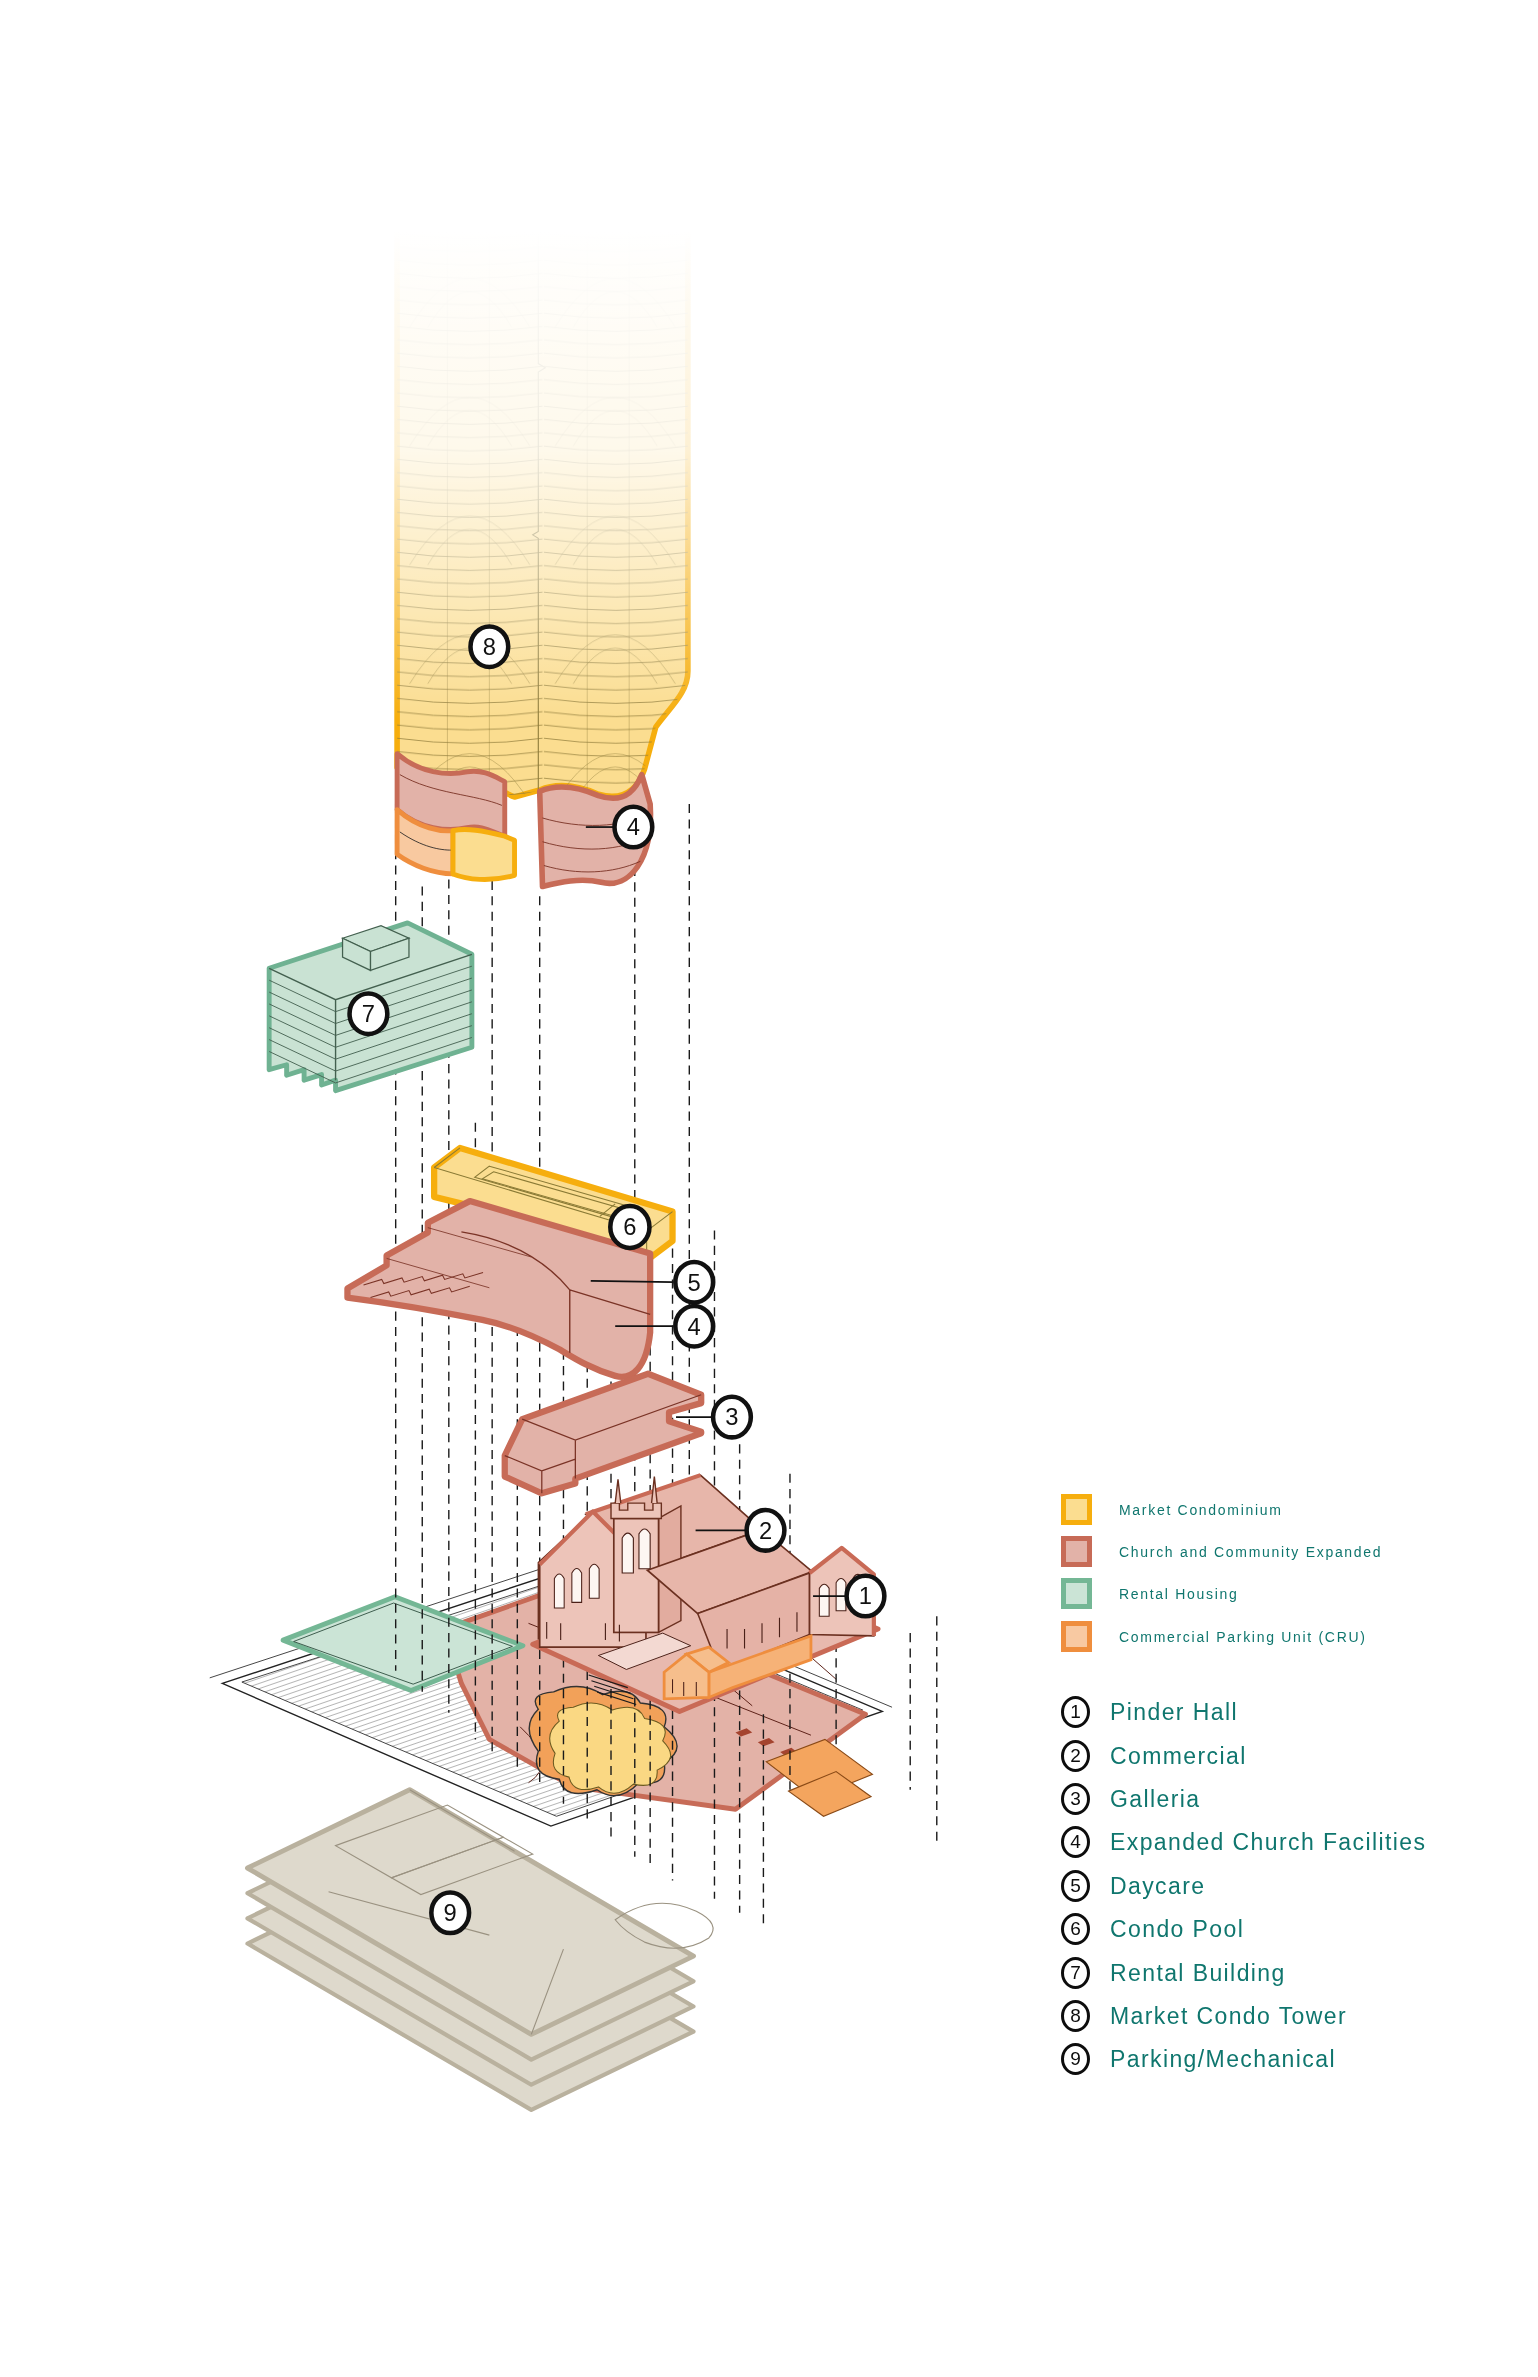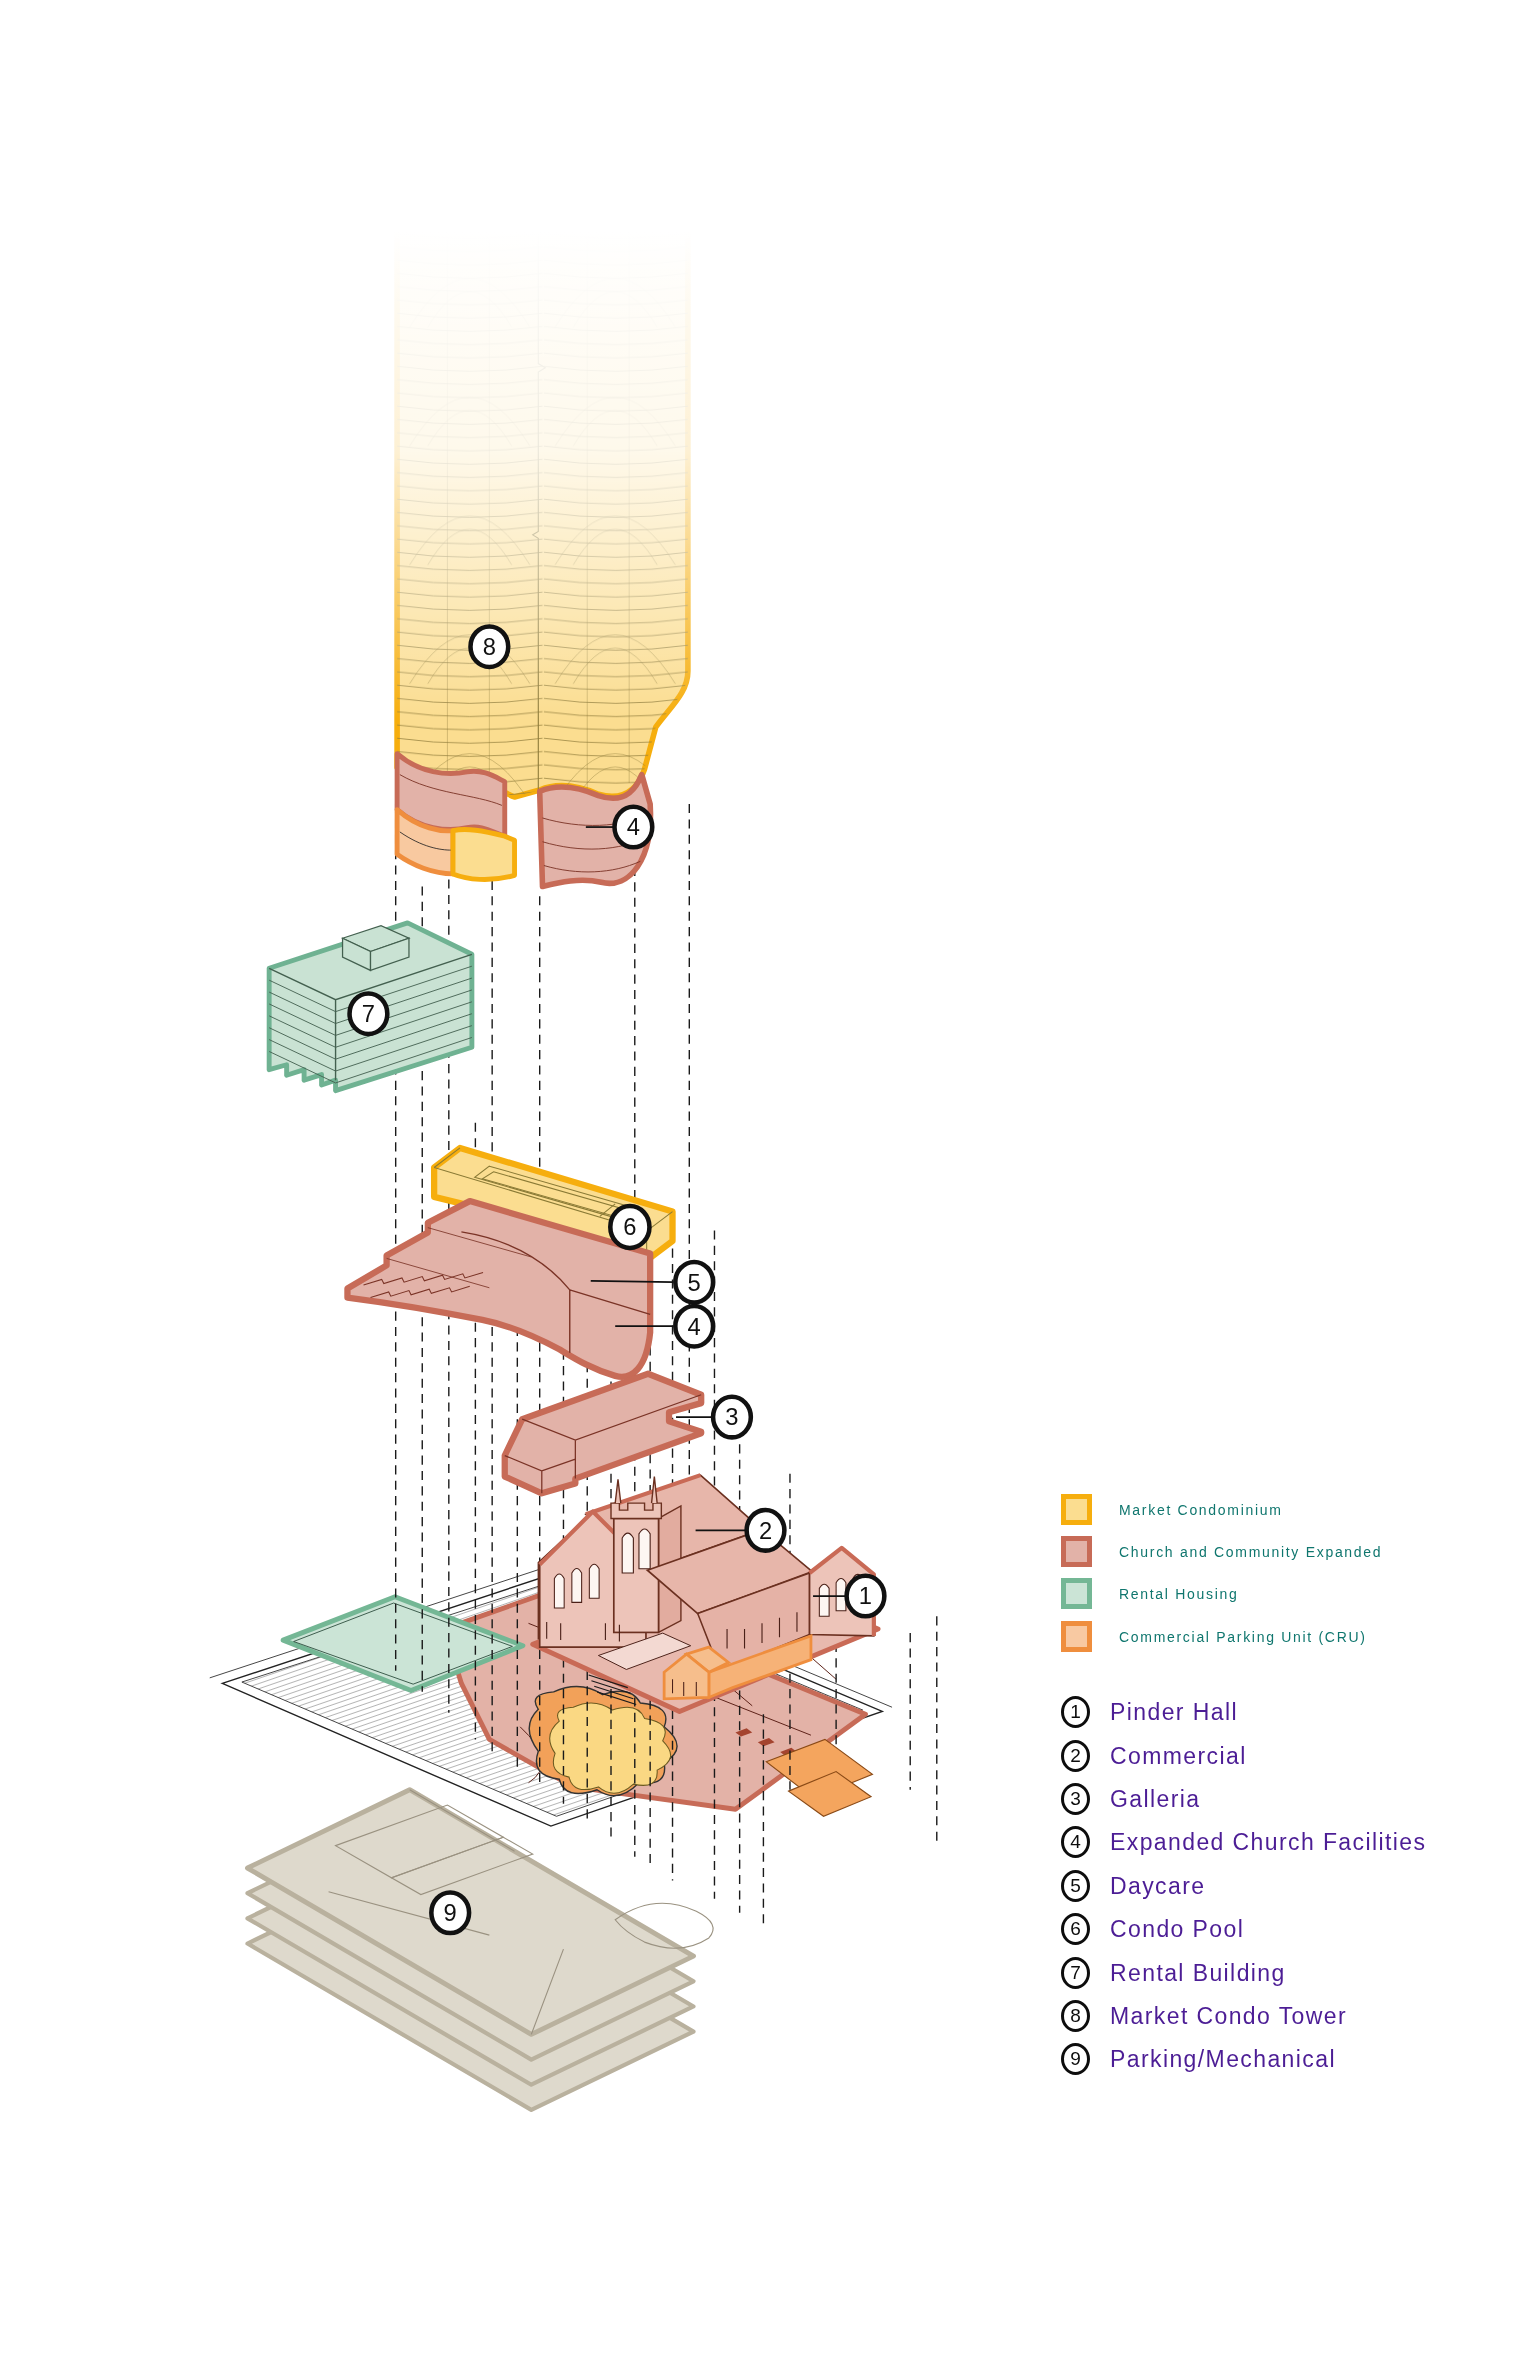--- a/index.html
+++ b/index.html
@@ -8,21 +8,21 @@
   #art{position:absolute;left:0;top:0;}
   .legend-row{position:absolute;height:31px;}
   .swatch{position:absolute;left:0;top:0;width:31px;height:31px;box-sizing:border-box;border:5.6px solid #000;}
   .legend-label{position:absolute;left:50px;top:0;height:31px;line-height:33px;
         font-size:14px;letter-spacing:1.7px;color:#0f766e;white-space:nowrap;margin-left:8px;}
   .key-row{position:absolute;height:34px;}
   .key-circle{position:absolute;left:0;top:0;width:23px;height:26px;box-sizing:content-box;
         border:3.5px solid #0d0d0d;border-radius:50%;background:#fff;
         text-align:center;line-height:26px;font-size:19px;color:#0d0d0d;}
   .key-label{position:absolute;left:49px;top:-1.4px;height:34px;line-height:35px;
-        font-size:23px;letter-spacing:1.4px;color:#4c1d95;white-space:nowrap;}
+        font-size:23px;letter-spacing:1.4px;color:#0f766e;white-space:nowrap;}
   .callout-text{font-size:34px;fill:#111;}
 </style>
 </head>
 <body>
 
 <div id="page">
 
 <svg id="art" width="1538" height="2377" viewBox="0 0 2200 3400">
   <defs>
     <clipPath id="towerClip">

